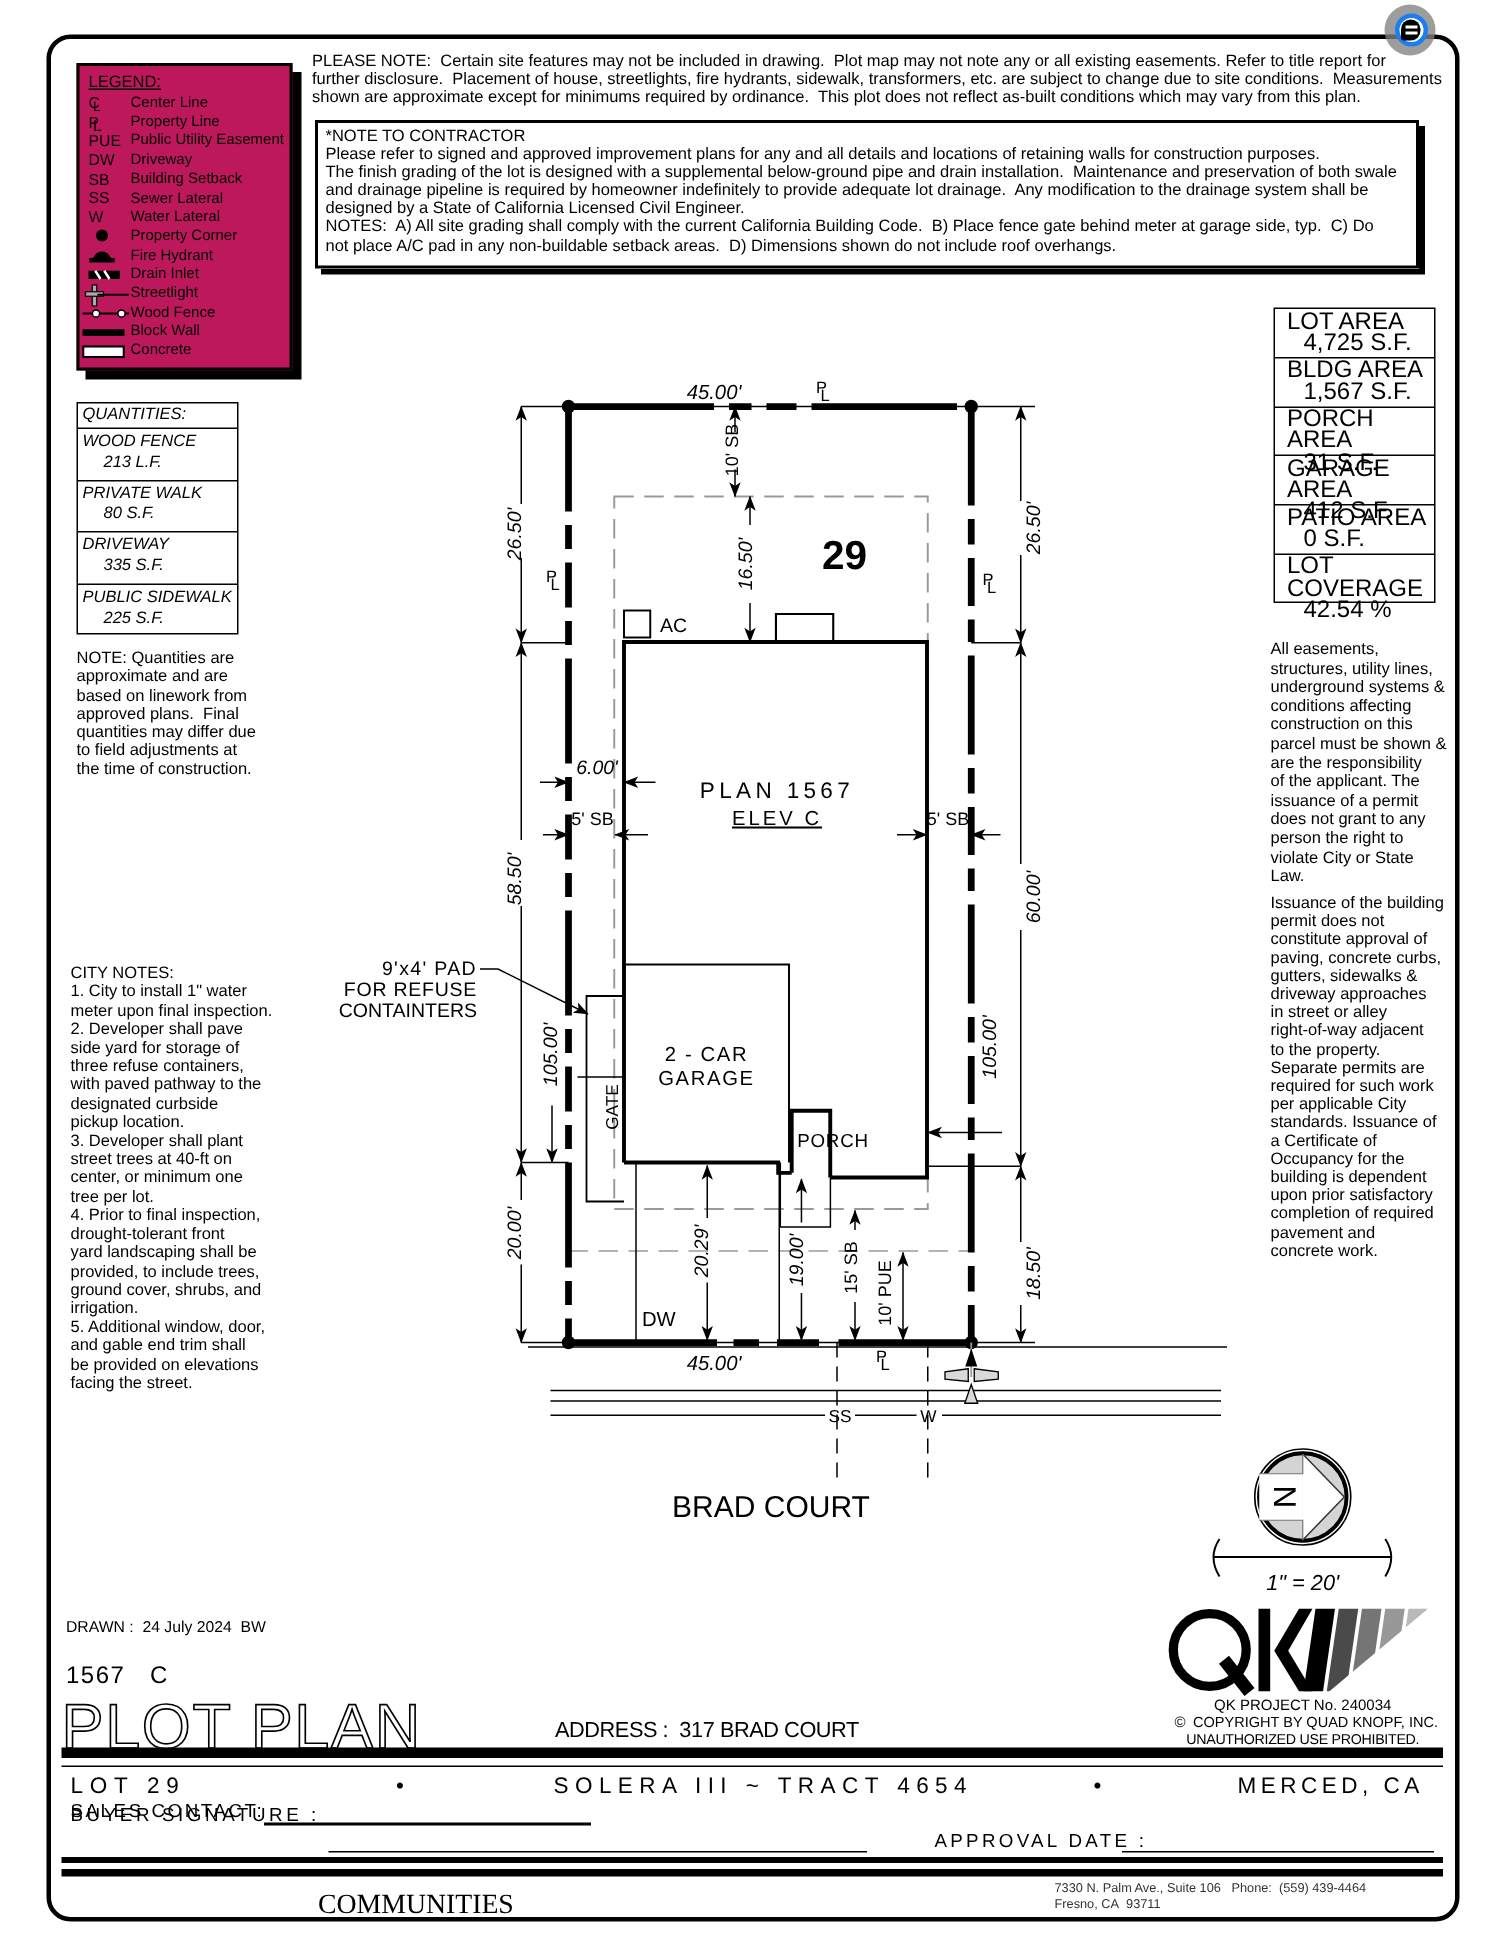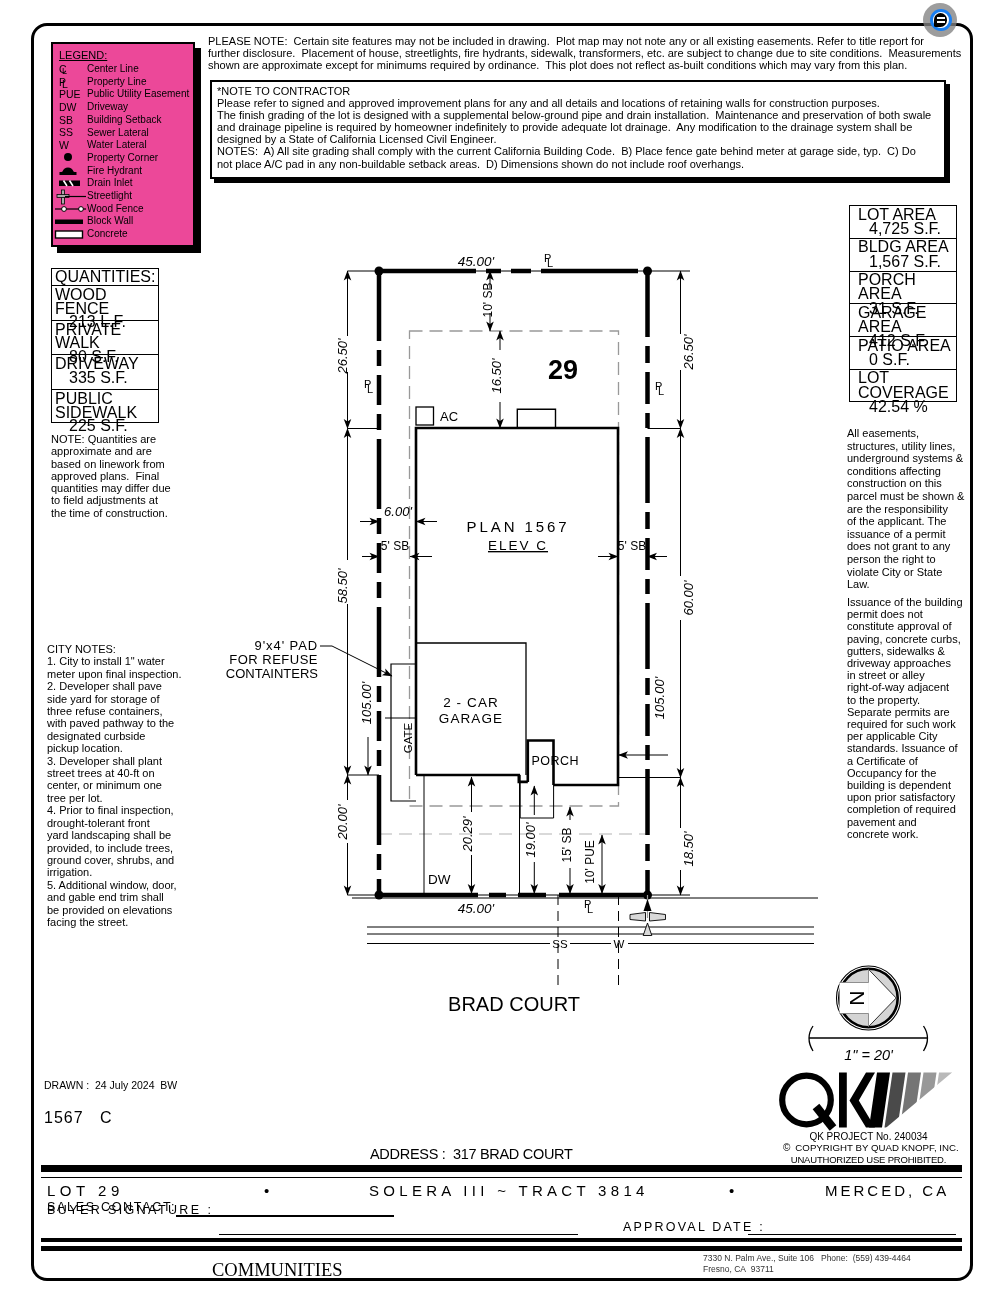--- a/index.html
+++ b/index.html
@@ -30,21 +30,21 @@
 NOTES:&nbsp; A) All site grading shall comply with the current California Building Code.&nbsp; B) Place fence gate behind meter at garage side, typ.&nbsp; C) Do<br>
 not place A/C pad in any non-buildable setback areas.&nbsp; D) Dimensions shown do not include roof overhangs.
 </div>
 
 <div class="ab hand" style="left:208px;top:36px;font-size:11px;line-height:11.9px;white-space:nowrap;">
 PLEASE NOTE:&nbsp; Certain site features may not be included in drawing.&nbsp; Plot map may not note any or all existing easements. Refer to title report for<br>
 further disclosure.&nbsp; Placement of house, streetlights, fire hydrants, sidewalk, transformers, etc. are subject to change due to site conditions.&nbsp; Measurements<br>
 shown are approximate except for minimums required by ordinance.&nbsp; This plot does not reflect as-built conditions which may vary from this plan.
 </div>
 
-<div class="ab" style="left:51px;top:42px;width:140px;height:201px;border:2.5px solid #000;box-shadow:6px 6px 0 #000;background:#ec4899;font-size:10.5px;">
+<div class="ab" style="left:51px;top:42px;width:140px;height:201px;border:2.5px solid #000;box-shadow:6px 6px 0 #000;background:#be185d;font-size:10.5px;">
   <div class="ab" style="left:6px;top:5px;text-decoration:underline;font-size:11px;">LEGEND:</div>
 
   <div class="ab" style="left:6px;top:19px;width:26px;">
     <div style="height:12.7px;position:relative;">
           <span style="position:absolute;left:0;top:0;">C</span>
           <span style="position:absolute;left:3px;top:3px;font-size:9px;">L</span>
         </div>
     <div style="height:12.7px;position:relative;">
           <span style="position:absolute;left:0;top:0;">P</span>
           <span style="position:absolute;left:3px;top:2px;">L</span>
@@ -84,21 +84,21 @@
       <circle cx="11" cy="58" r="2.4" fill="#fff" stroke="#000" stroke-width="1"></circle>
       <circle cx="28" cy="58" r="2.4" fill="#fff" stroke="#000" stroke-width="1"></circle>
     </g>
 
     <rect x="2" y="68.5" width="28" height="4.5" fill="#000"></rect>
 
     <rect x="2.5" y="80" width="27" height="7" fill="#fff" stroke="#000" stroke-width="1.4"></rect>
   </svg>
 </div>
 
-<div class="ab" style="left:51px;top:268px;width:106px;border:1.5px solid #000;font-size:16px;line-height:13.5px;">
+<div class="ab" style="left:51px;top:268px;width:106px;border:1.5px solid #000;font-size:11px;line-height:13.5px;font-style:italic;">
   <div style="border-bottom:1.5px solid #000;height:15px;padding:1px 0 0 3px;">QUANTITIES:</div>
   <div style="border-bottom:1.5px solid #000;height:31.7px;padding:2px 0 0 3px;">WOOD FENCE<br><span style="margin-left:14px">213 L.F.</span></div>
   <div style="border-bottom:1.5px solid #000;height:31.7px;padding:2px 0 0 3px;">PRIVATE WALK<br><span style="margin-left:14px">80 S.F.</span></div>
   <div style="border-bottom:1.5px solid #000;height:31.7px;padding:2px 0 0 3px;">DRIVEWAY<br><span style="margin-left:14px">335 S.F.</span></div>
   <div style="height:30px;padding:2px 0 0 3px;">PUBLIC SIDEWALK<br><span style="margin-left:14px">225 S.F.</span></div>
 </div>
 
 <div class="ab hand" style="left:51px;top:433px;font-size:11px;line-height:12.3px;white-space:nowrap;">
 NOTE: Quantities are<br>approximate and are<br>based on linework from<br>approved plans.&nbsp; Final<br>quantities may differ due<br>to field adjustments at<br>the time of construction.
 </div>
@@ -380,27 +380,28 @@
   <text x="868.5" y="1140" font-size="10" text-anchor="middle">QK PROJECT No. 240034</text>
   <text x="783" y="1151" font-size="10">©</text>
   <text x="877" y="1151" font-size="9.7" text-anchor="middle">COPYRIGHT BY QUAD KNOPF, INC.</text>
   <text x="868.5" y="1162.5" font-size="9.5" text-anchor="middle" letter-spacing="-0.2">UNAUTHORIZED USE PROHIBITED.</text>
 </svg>
 
 <div class="ab hand" style="left:44px;top:1079px;font-size:10.5px;">DRAWN :&nbsp; 24 July 2024&nbsp; BW</div>
 <div class="ab hand" style="left:44px;top:1109px;font-size:16px;letter-spacing:1px;">1567</div>
 <div class="ab hand" style="left:100px;top:1109px;font-size:16px;">C</div>
 
+<div class="ab" style="left:41px;top:1127px;font-size:42px;letter-spacing:1.1px;color:transparent;-webkit-text-stroke:1.1px #000;">PLOT PLAN</div>
 <div class="ab hand" style="left:370px;top:1146px;font-size:14.5px;letter-spacing:-0.3px;">ADDRESS :&nbsp; 317 BRAD COURT</div>
 <div class="ab" style="left:41px;top:1164.5px;width:921px;height:7px;background:#000;"></div>
 <div class="ab" style="left:41px;top:1176.5px;width:921px;height:1.5px;background:#000;"></div>
 
 <div class="ab" style="left:47px;top:1182px;font-size:15px;letter-spacing:4.5px;">LOT 29</div>
 <div class="ab" style="left:264px;top:1182px;font-size:15px;">•</div>
-<div class="ab" style="left:369px;top:1182px;font-size:15px;letter-spacing:4.3px;">SOLERA III ~ TRACT 3814</div>
+<div class="ab" style="left:369px;top:1182px;font-size:15px;letter-spacing:4.3px;">SOLERA III ~ TRACT 4654</div>
 <div class="ab" style="left:729px;top:1182px;font-size:15px;">•</div>
 <div class="ab" style="left:825px;top:1182px;font-size:15px;letter-spacing:3px;">MERCED, CA</div>
 
 <div class="ab hand" style="left:47px;top:1200px;font-size:12.5px;letter-spacing:1.7px;">SALES CONTACT:</div>
 <div class="ab" style="left:176px;top:1215px;width:218px;height:1.5px;background:#000;"></div>
 
 <div class="ab hand" style="left:47px;top:1203px;font-size:12.5px;letter-spacing:2.4px;">BUYER SIGNATURE :</div>
 <div class="ab" style="left:219px;top:1233.5px;width:359px;height:1.5px;background:#000;"></div>
 <div class="ab hand" style="left:586px;top:1220px;font-size:12.5px;letter-spacing:2.2px;margin-left:37px;">APPROVAL DATE :</div>
 <div class="ab" style="left:748px;top:1233.5px;width:208px;height:1.5px;background:#000;"></div>

